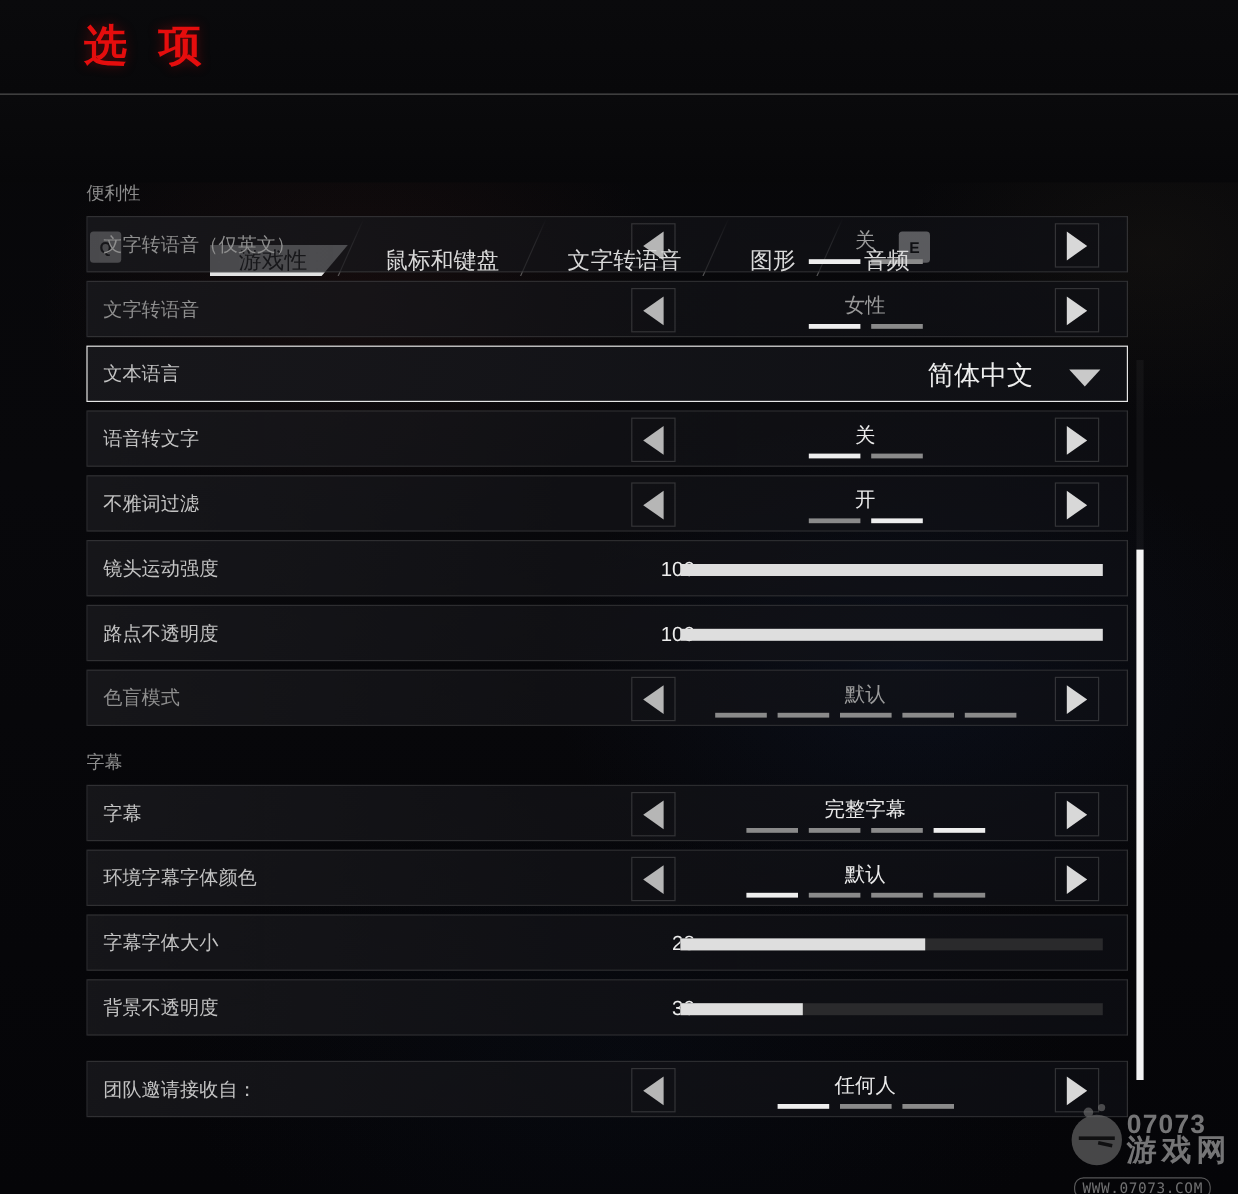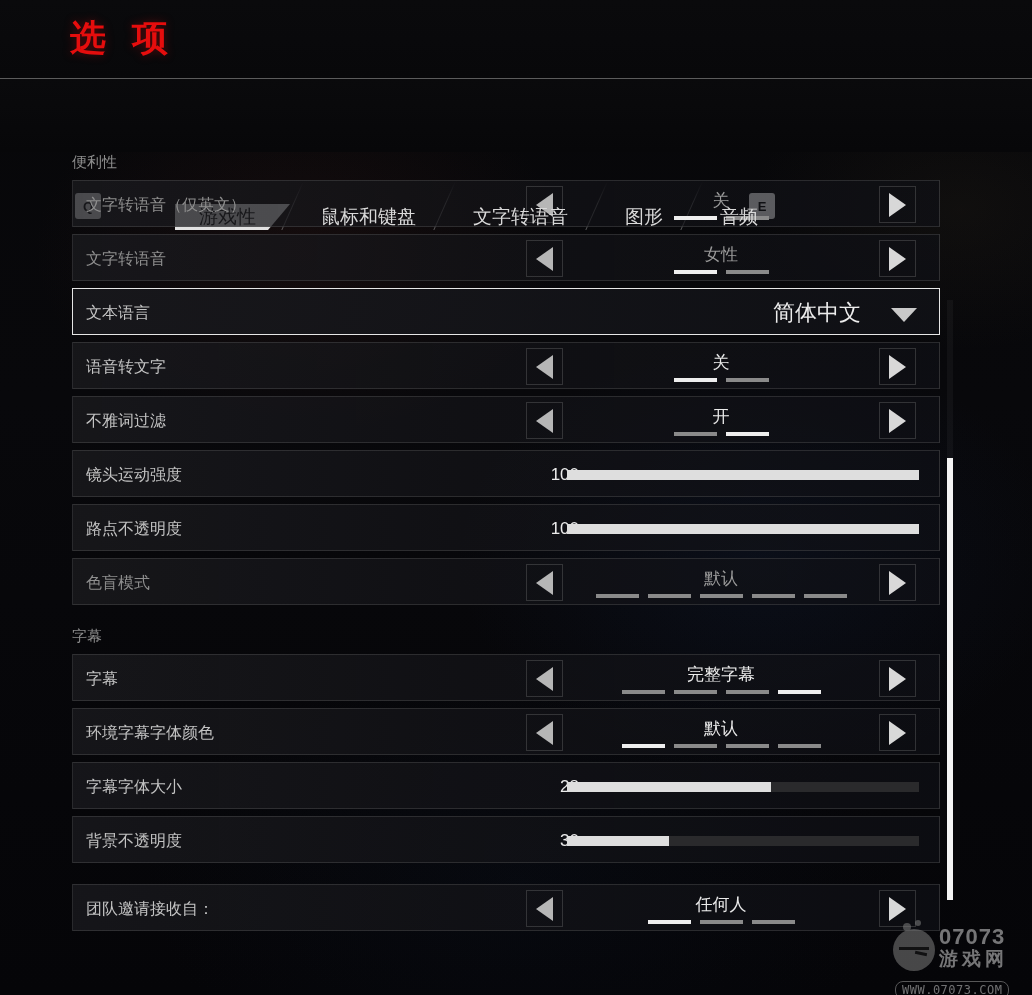--- a/index.html
+++ b/index.html
@@ -215,21 +215,21 @@
     width: 12px; height: 3px; background: #1b1b1b;
     transform: rotate(12deg);
   }
   #wm-07073 {
     position: absolute; left: 46px; top: 0;
     font-size: 22px; font-weight: bold; color: #d2d2d2;
     letter-spacing: 1px; line-height: 24px;
   }
   #wm-cn {
     position: absolute; left: 46px; top: 23px;
-    font-size: 19px; font-weight: bold; color: #d2d2d2;
+    font-size: 25px; font-weight: bold; color: #d2d2d2;
     letter-spacing: 4px; line-height: 22px;
   }
   #wm-url {
     position: absolute; left: 2px; top: 56px;
     font-size: 12px; color: #c8c8c8;
     letter-spacing: 0.5px;
     border: 1px solid #9a9a9a; border-radius: 8px;
     padding: 1px 6px;
     font-family: "DejaVu Sans Mono", monospace;
   }

